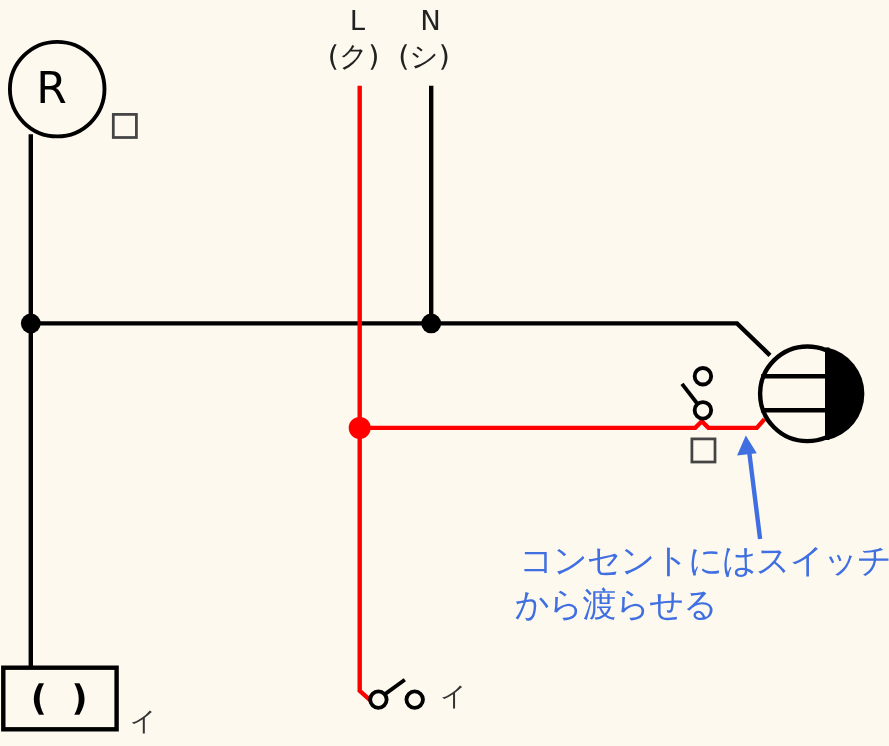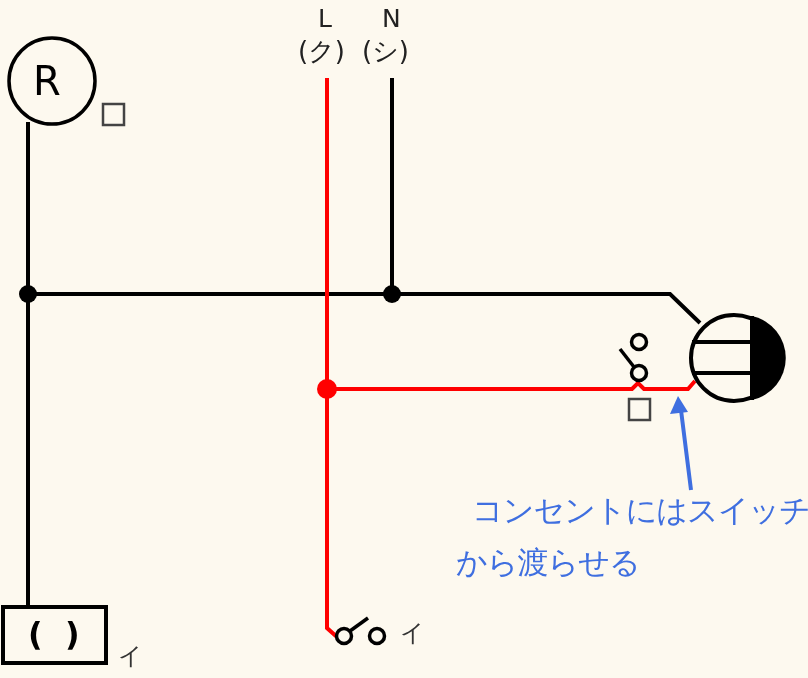--- a/index.html
+++ b/index.html
@@ -66,13 +66,13 @@
 <div class="lbl" style="left:362px; top:34px; font-size:26px;">(シ)</div>
 
 <div class="lbl" style="left:33px; top:58px; font-size:40px; color:#000;">R</div>
 
 <div class="lbl" style="left:28px; top:615px; font-size:32px; color:#000; font-weight:bold; white-space:pre;">(  )</div>
 <div class="lbl" style="left:118px; top:640px; font-size:24px; color:#333;">イ</div>
 
 <div class="lbl" style="left:400px; top:617px; font-size:24px; color:#333;">イ</div>
 
 <div class="note" style="left:472px; top:490px;">コンセントにはスイッチ</div>
-<div class="note" style="left:456px; top:530px;margin-top:12px;">から渡らせる</div>
+<div class="note" style="left:468px; top:530px;">から渡らせる</div>
 
 </body></html>

